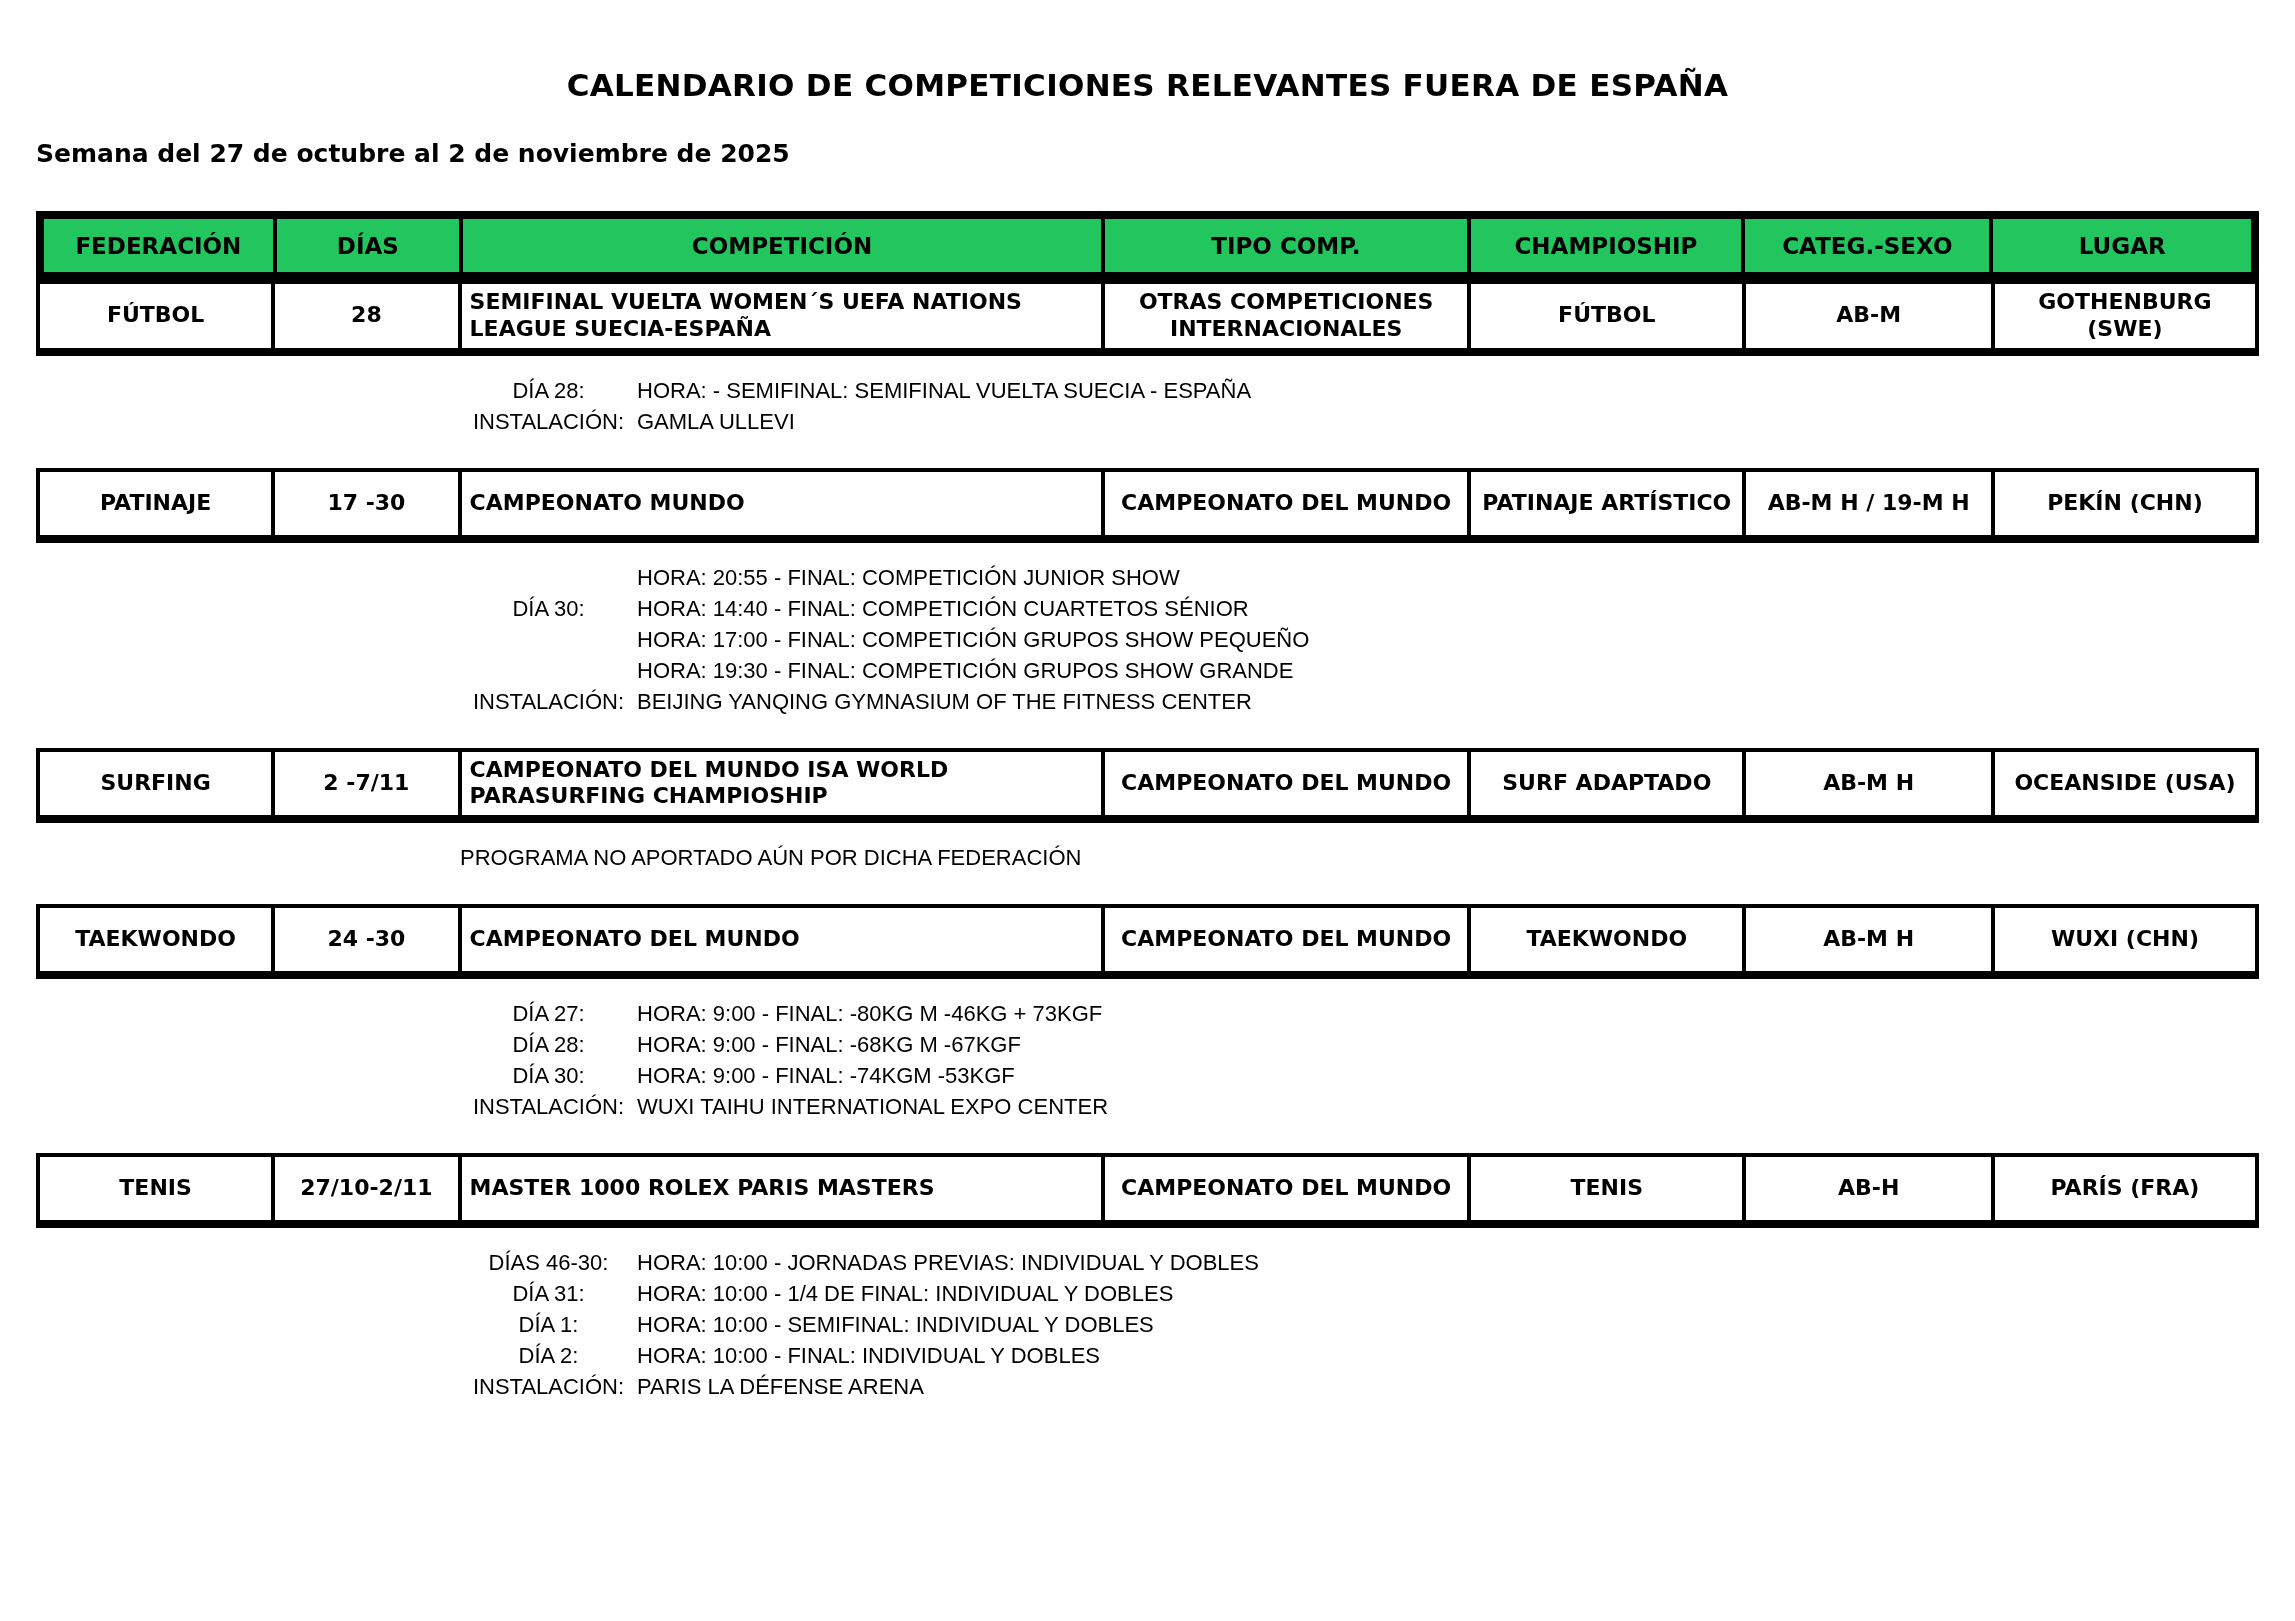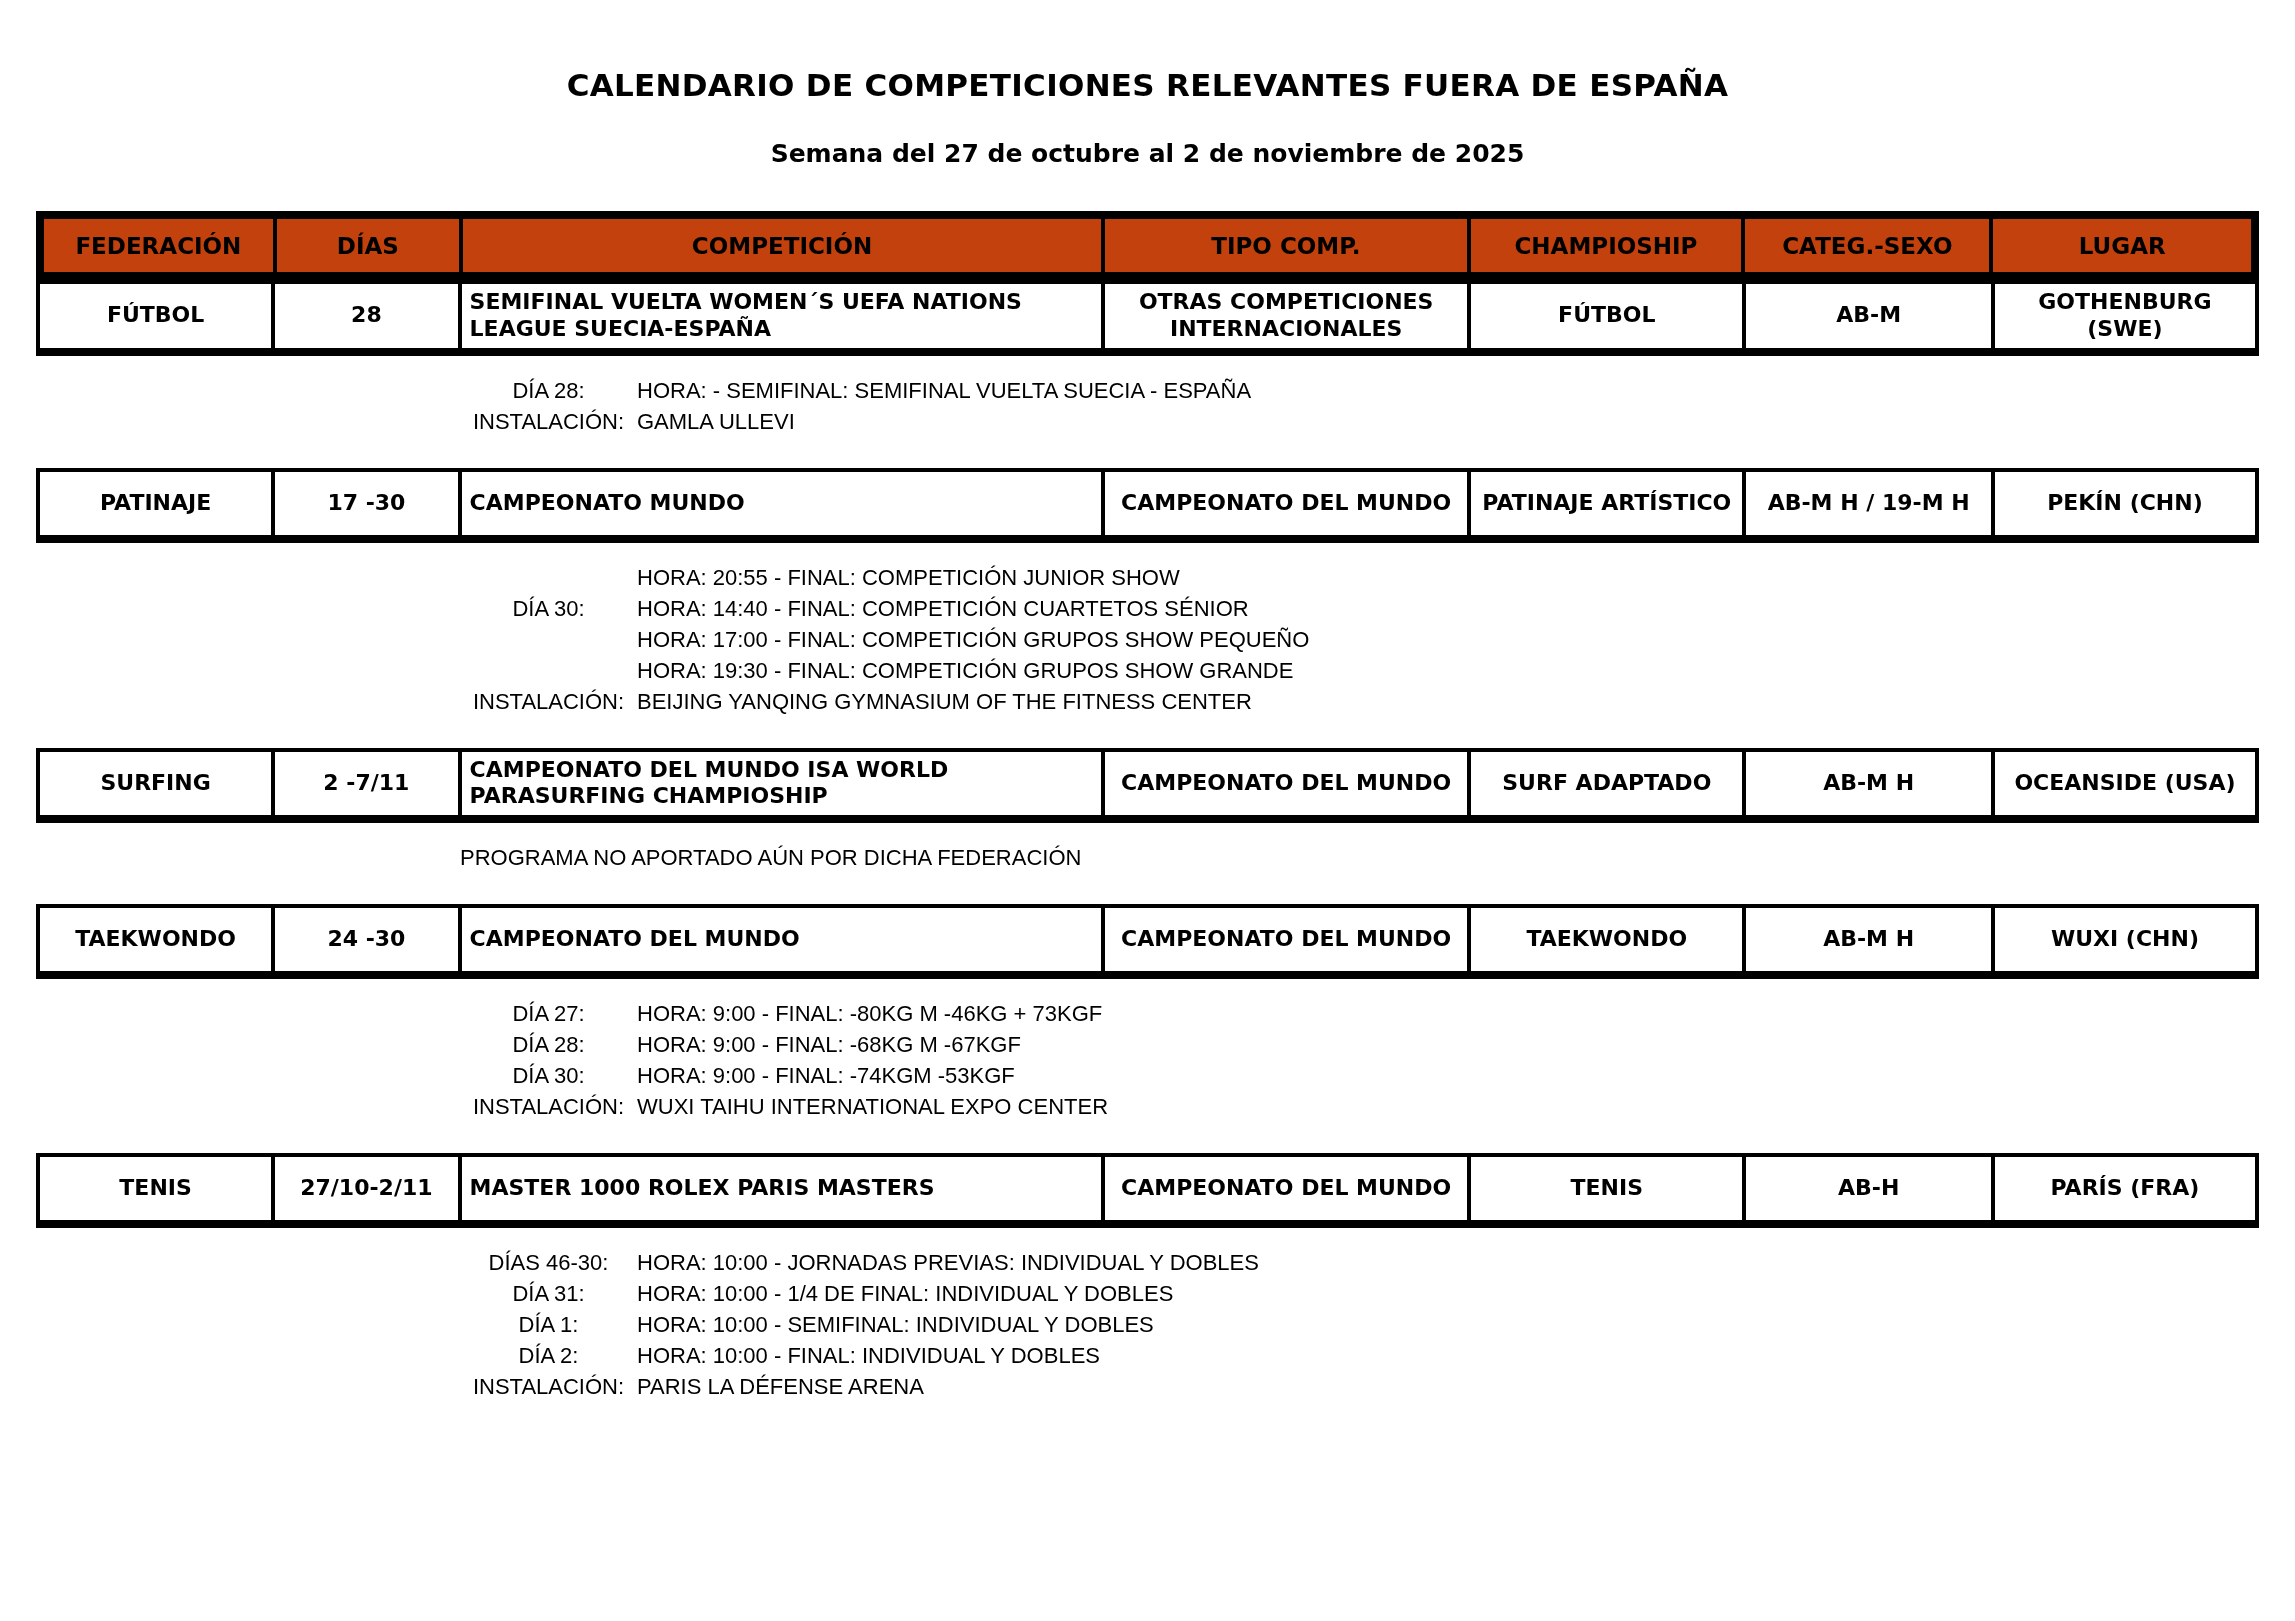--- a/index.html
+++ b/index.html
@@ -13,34 +13,33 @@
     padding: 50px 36px 0 36px;
   }
   .title {
     text-align: center;
     font-weight: bold;
     font-size: 31px;
     letter-spacing: 0.3px;
     margin-top: 17px;
   }
   .subtitle {
-    text-align: center;
     font-weight: bold;
     font-size: 25px;
     margin-top: 36px;
   }
   table.grid {
     width: 100%;
     border-collapse: collapse;
     table-layout: fixed;
   }
   table.header-grid { margin-top: 43px; border: 8px solid #000; }
   table.row-grid   { margin-top: 0; border: 4.5px solid #000; border-bottom-width: 8px; }
   .header-grid th {
-    background: #c2410c;
+    background: #22c55e;
     border: 4.5px solid #000;
     font-weight: bold;
     font-size: 23px;
     text-align: center;
     vertical-align: middle;
     height: 61px;
     padding: 4px 5px;
   }
   .row-grid td {
     background: #ffffff;

